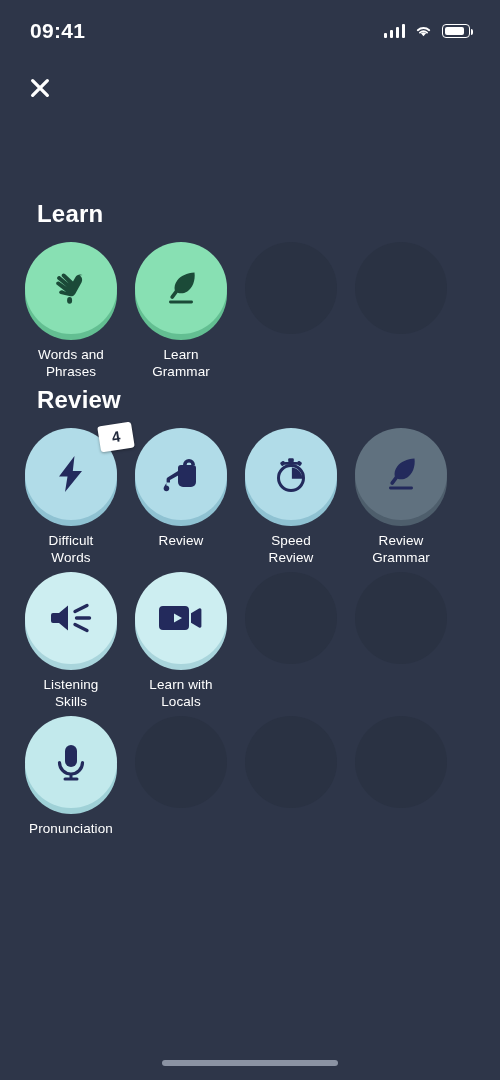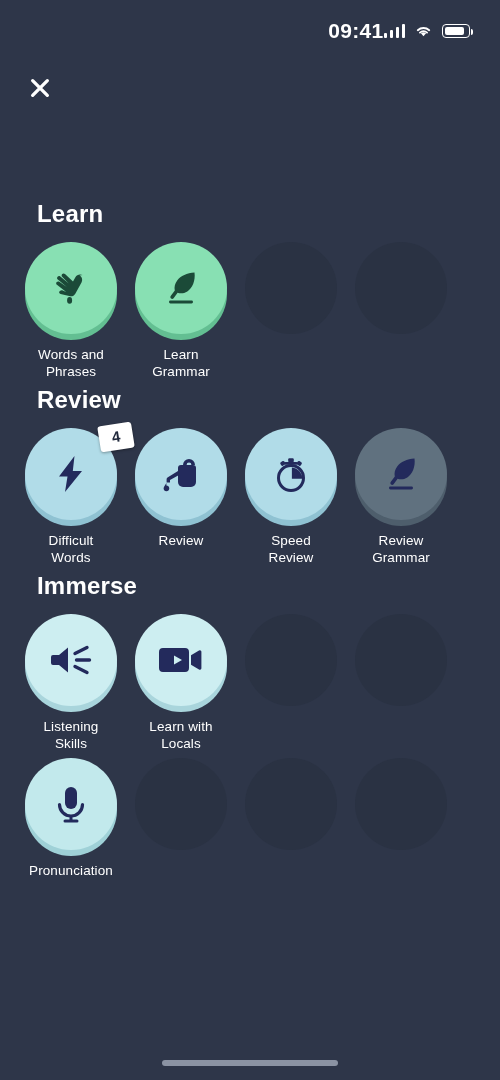--- a/index.html
+++ b/index.html
@@ -11,21 +11,21 @@
   }
   .phone {
     position:relative;
     width:500px; height:1080px;
     background:#2e3649;
   }
 
   
   .statusbar {
     position:absolute; top:0; left:0; right:0; height:58px;
-    display:flex; align-items:center; justify-content:flex-end;
+    display:flex; align-items:center; justify-content:space-between;
     padding:0 30px;
   }
   .status-time {
     color:#ffffff; font-size:21px; font-weight:bold; letter-spacing:0.3px;
     padding-top:4px;
   }
   .status-icons { display:flex; align-items:center; gap:9px; padding-top:4px; }
   .bars { display:flex; align-items:flex-end; gap:2.5px; height:14px; }
   .bars i { display:block; width:3.5px; background:#fff; border-radius:1px; }
   .bars i:nth-child(1){ height:5px; }
@@ -268,21 +268,20 @@
                   </svg>
                 </span>
               </div>
             </div>
             <div class="cell-label">Review
 Grammar</div>
           </div>
         </div>
       </div>
       <div class="section">
-        <div class="section-title">Immerse</div>
         <div class="grid">
           <div class="cell">
             <div class="disc-wrap">
               <div class="disc-shade" style="background: rgb(169, 213, 220);"></div>
               <div class="disc" style="background: rgb(205, 238, 241);">
                 <span>
                   <svg viewBox="0 0 48 44" width="48" height="44">
                     <g fill="#232a5c">
                       <path d="M6 17h6l9-7.5v25L12 27H6a2 2 0 0 1-2-2v-6a2 2 0 0 1 2-2z"></path>
                     </g>

